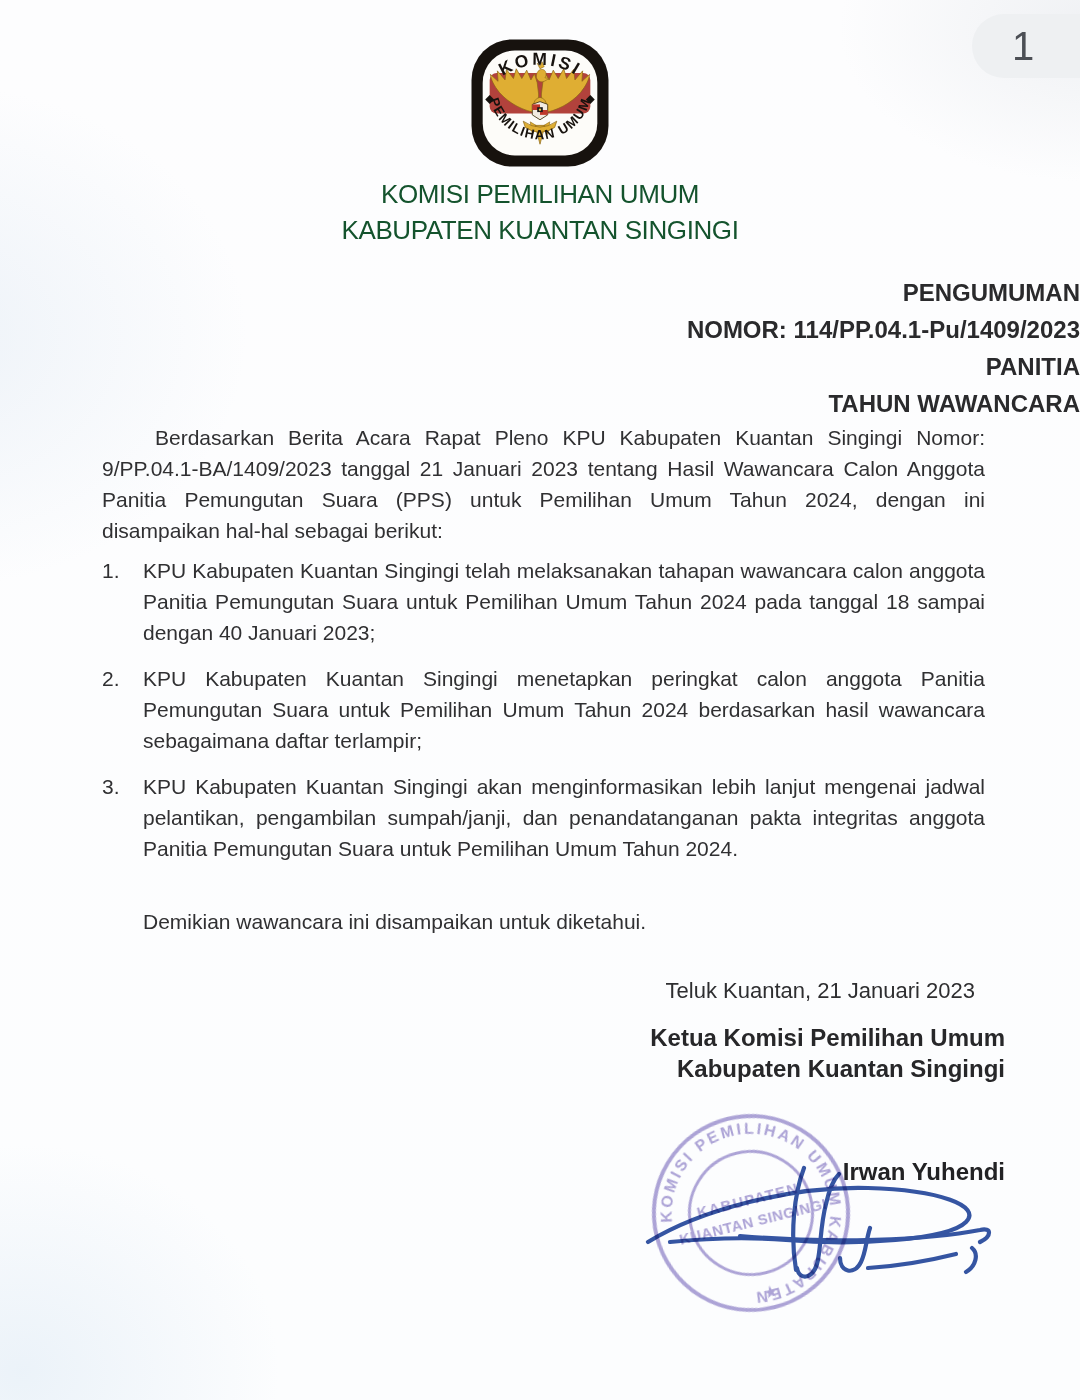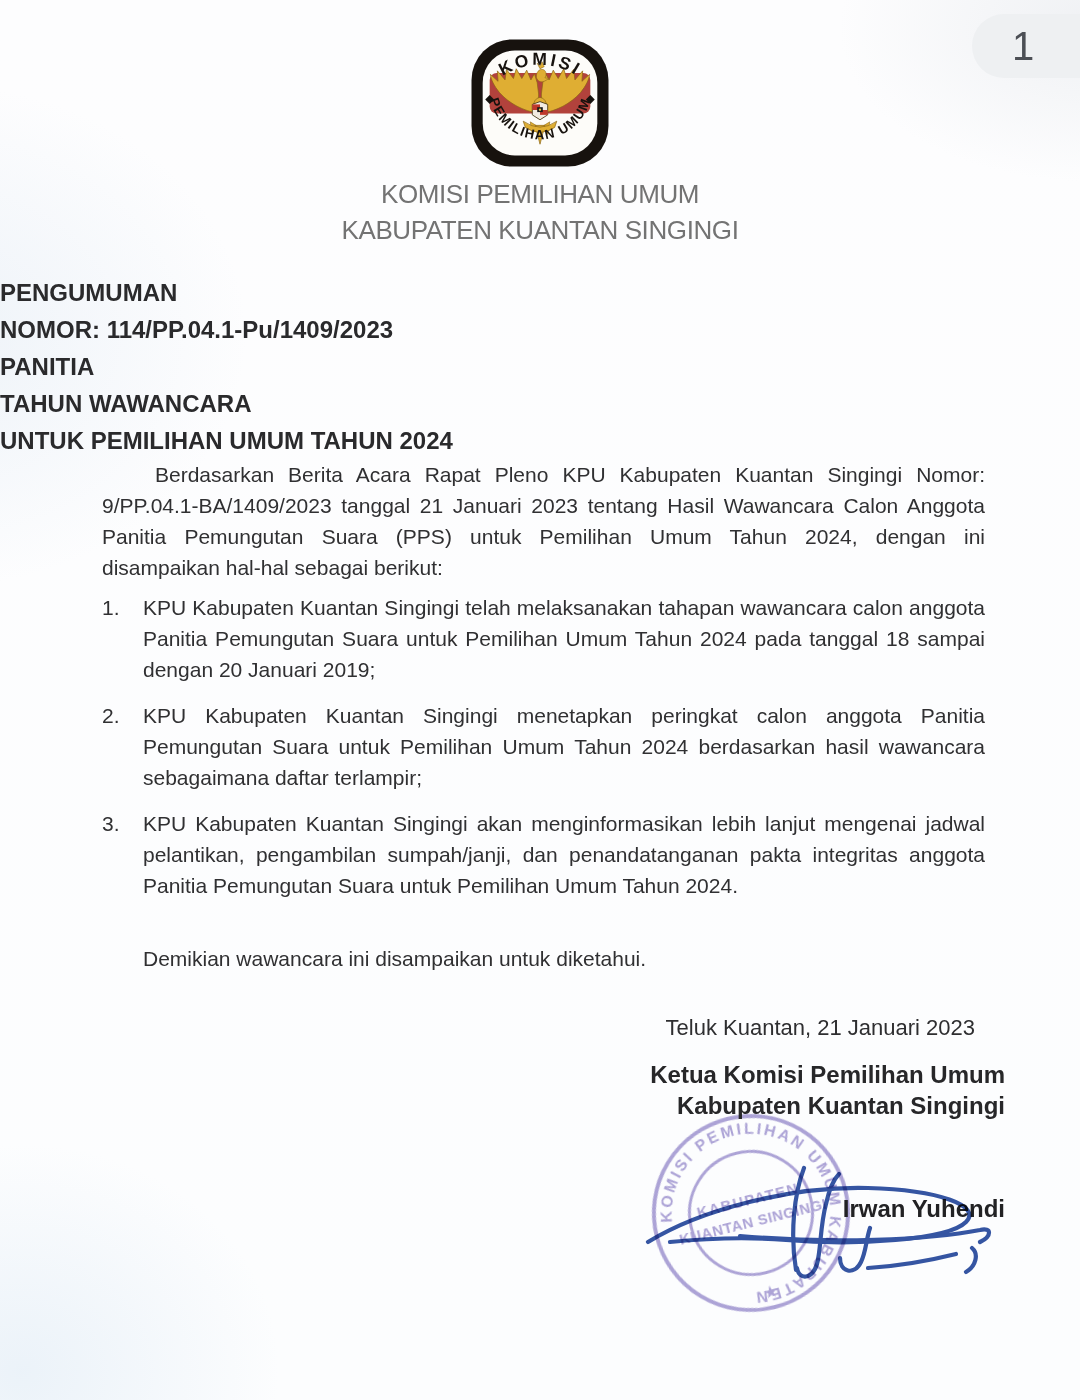--- a/index.html
+++ b/index.html
@@ -27,24 +27,24 @@
     display:flex; align-items:center; justify-content:flex-start;
     padding-left:40px;
     color:#4c4f55; font-size:40px; font-weight:400;
   }
 
   .logo-wrap { width:140px; margin:0 auto; }
   .logo-wrap svg { display:block; }
 
   .org-header { text-align:center; margin-top:8px; }
   .org-header div {
-    font-size:26px; letter-spacing:-0.4px; line-height:36px; color:#737373;
-  }
-
-  .doc-title { text-align:left; margin-top:26px; }
+    font-size:26px; letter-spacing:-0.4px; line-height:36px; color:#14532d;
+  }
+
+  .doc-title { text-align:right; margin-top:26px; }
   .doc-title div {
     font-size:24px; font-weight:bold; line-height:37px; color:#2a2a2c;
   }
 
   .content { margin-left:102px; margin-right:95px; }
   .intro {
     font-size:21px; line-height:31px; text-align:justify; text-justify:inter-word;
     text-indent:53px; color:#303032;
   }
   .olist { margin-top:9px; }
@@ -133,30 +133,29 @@
   <div class="org-header">
     <div>KOMISI PEMILIHAN UMUM</div>
     <div>KABUPATEN KUANTAN SINGINGI</div>
   </div>
 
   <div class="doc-title">
     <div>PENGUMUMAN</div>
     <div>NOMOR: 114/PP.04.1-Pu/1409/2023</div>
     <div>PANITIA</div>
     <div>TAHUN WAWANCARA</div>
-    <div>UNTUK PEMILIHAN UMUM TAHUN 2024</div>
   </div>
 
   <div class="content">
     <p class="intro" style="margin-top:0">Berdasarkan Berita Acara Rapat Pleno KPU Kabupaten Kuantan Singingi Nomor: 9/PP.04.1-BA/1409/2023 tanggal 21 Januari 2023 tentang Hasil Wawancara Calon Anggota Panitia Pemungutan Suara (PPS) untuk Pemilihan Umum Tahun 2024, dengan ini disampaikan hal-hal sebagai berikut:</p>
 
     <div class="olist">
       <div class="li">
         <div class="num">1.</div>
-        <div class="txt">KPU Kabupaten Kuantan Singingi telah melaksanakan tahapan wawancara calon anggota Panitia Pemungutan Suara untuk Pemilihan Umum Tahun 2024 pada tanggal 18 sampai dengan 20 Januari 2019;</div>
+        <div class="txt">KPU Kabupaten Kuantan Singingi telah melaksanakan tahapan wawancara calon anggota Panitia Pemungutan Suara untuk Pemilihan Umum Tahun 2024 pada tanggal 18 sampai dengan 40 Januari 2023;</div>
       </div>
       <div class="li">
         <div class="num">2.</div>
         <div class="txt">KPU Kabupaten Kuantan Singingi menetapkan peringkat calon anggota Panitia Pemungutan Suara untuk Pemilihan Umum Tahun 2024 berdasarkan hasil wawancara sebagaimana daftar terlampir;</div>
       </div>
       <div class="li">
         <div class="num">3.</div>
         <div class="txt">KPU Kabupaten Kuantan Singingi akan menginformasikan lebih lanjut mengenai jadwal pelantikan, pengambilan sumpah/janji, dan penandatanganan pakta integritas anggota Panitia Pemungutan Suara untuk Pemilihan Umum Tahun 2024.</div>
       </div>
     </div>

